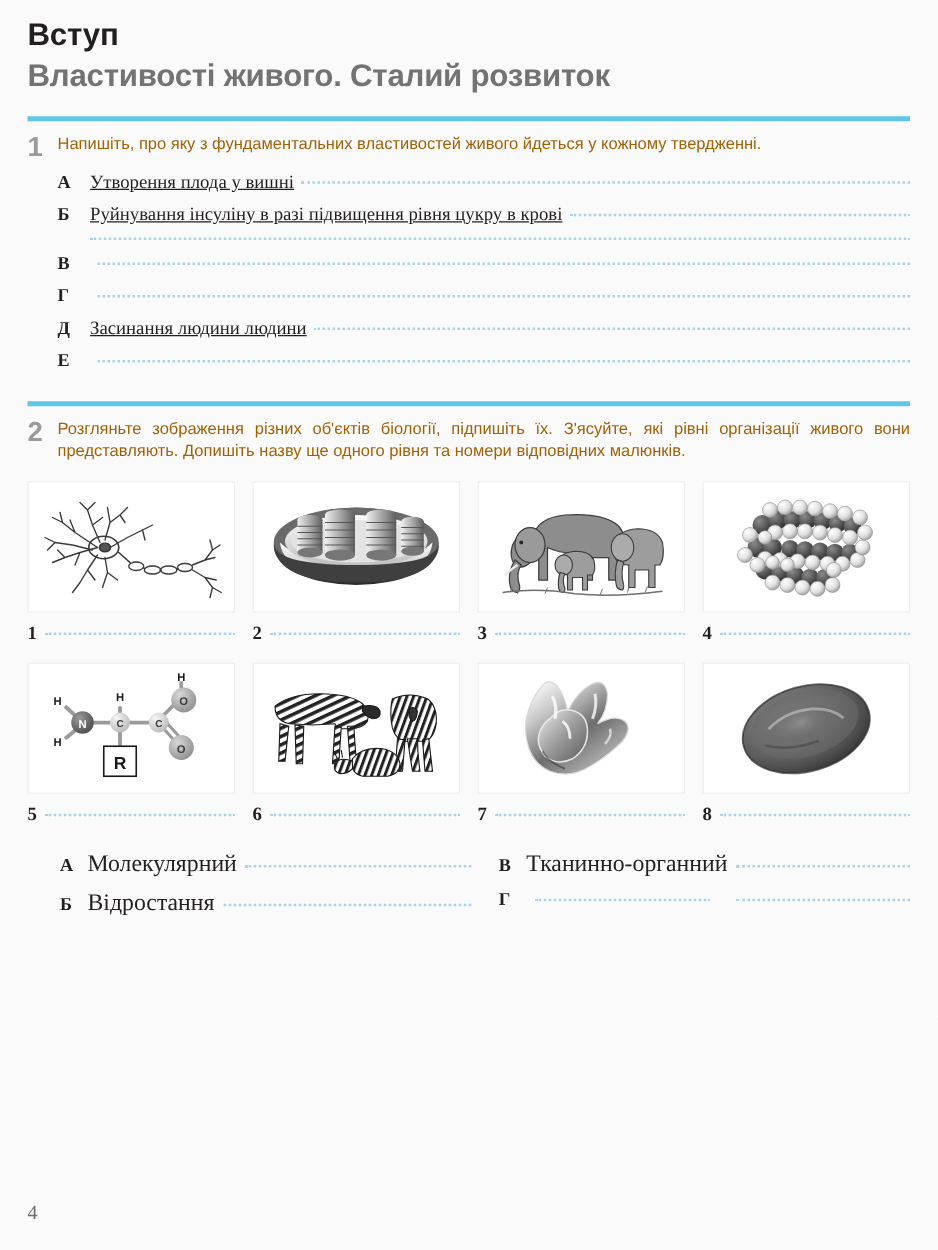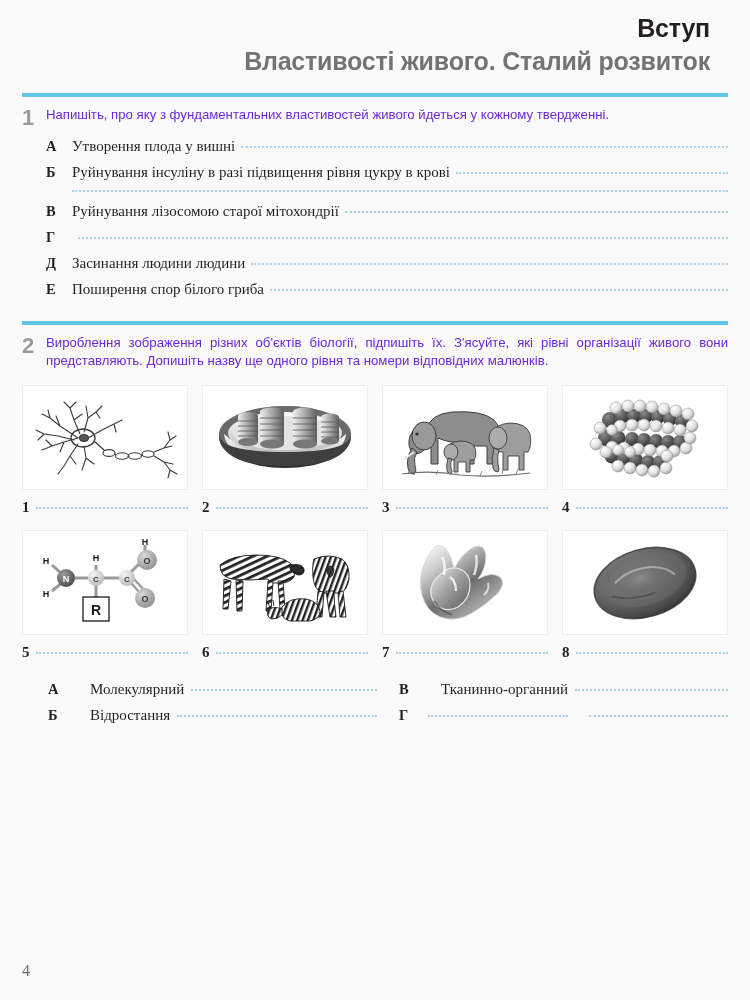--- a/index.html
+++ b/index.html
@@ -17,22 +17,21 @@
   }
   .page {
     position: absolute;
     inset: 0;
     background: #fafafa;
     padding: 0;
   }
 
   
   .header {
-    padding: 14px 40px 0 22px;
-    text-align: right;
+    padding: 14px 22px 0 22px;
   }
   .chapter-title {
     font-size: 25px;
     font-weight: bold;
     letter-spacing: -0.2px;
     color: #231f20;
     line-height: 1.15;
     font-family: "Liberation Sans", sans-serif;
   }
   .topic-title {
@@ -66,21 +65,21 @@
     color: #9a9a9a;
     line-height: 1;
     padding-top: 1px;
     font-family: "Liberation Sans", sans-serif;
   }
   .ex-body { flex: 1 1 auto; }
   .ex-prompt {
     font-size: 13.2px;
     line-height: 1.42;
     text-align: justify;
-    color: #6d28d9;
+    color: #a16207;
     font-family: "Liberation Sans", sans-serif;
   }
 
   
   .item-list { margin-top: 13px; }
   .item {
     display: flex;
     align-items: baseline;
     margin-bottom: 9px;
     font-family: "Liberation Serif", serif;
@@ -91,20 +90,21 @@
     font-size: 14.5px;
     font-weight: bold;
     color: #231f20;
     font-family: "Liberation Serif", serif;
   }
   .item-text {
     font-size: 15px;
     color: #231f20;
     white-space: nowrap;
     font-family: "Liberation Serif", serif;
+    text-decoration: underline;
   }
   .dots {
     flex: 1 1 auto;
     border-bottom: 2px dotted #a8d4ea;
     margin-left: 6px;
     transform: translateY(-3px);
     min-width: 10px;
   }
   .dots-full {
     border-bottom: 2px dotted #a8d4ea;
@@ -171,24 +171,23 @@
     min-width: 0;
     font-family: "Liberation Serif", serif;
   }
   .opt-letter {
     flex: 0 0 22px;
     font-size: 14.5px;
     font-weight: bold;
     font-family: "Liberation Serif", serif;
   }
   .opt-text {
-    font-size: 15px;
+    font-size: 19px;
     white-space: nowrap;
     font-family: "Liberation Serif", serif;
-    margin-left: 20px;
   }
   .opt .dots { margin-left: 7px; }
   .dots-pair { display: flex; flex: 1 1 auto; gap: 14px; }
   .dots-pair .dots { margin-left: 7px; }
 
   
   .footer {
     position: absolute;
     left: 22px;
     bottom: 20px;
@@ -224,51 +223,49 @@
 
         <div class="item">
           <span class="item-letter">Б</span>
           <span class="item-text">Руйнування інсуліну в разі підвищення рівня цукру в крові</span>
           <span class="dots"></span>
         </div>
         <div class="dots-full"></div>
 
         <div class="item">
           <span class="item-letter">В</span>
-          <span class="item-text">Руйнування лізосомою старої мітохондрії</span>
           <span class="dots"></span>
         </div>
 
         <div class="item">
           <span class="item-letter">Г</span>
           <span class="dots"></span>
         </div>
 
         <div class="item">
           <span class="item-letter">Д</span>
           <span class="item-text">Засинання людини людини</span>
           <span class="dots"></span>
         </div>
 
         <div class="item">
           <span class="item-letter">Е</span>
-          <span class="item-text">Поширення спор білого гриба</span>
           <span class="dots"></span>
         </div>
 
       </div>
     </div>
   </div>
 
   <div class="rule second"></div>
 
   <div class="exercise">
     <div class="ex-num">2</div>
     <div class="ex-body">
-      <div class="ex-prompt">Вироблення зображення різних об'єктів біології, підпишіть їх. З'ясуйте, які рівні організації живого вони представляють. Допишіть назву ще одного рівня та номери відповідних малюнків.</div>
+      <div class="ex-prompt">Розгляньте зображення різних об'єктів біології, підпишіть їх. З'ясуйте, які рівні організації живого вони представляють. Допишіть назву ще одного рівня та номери відповідних малюнків.</div>
     </div>
   </div>
 
   <div class="grid">
 
     <div class="grid-row">
 
       <div class="cell">
         <div class="pic">
           <svg width="150" height="95" viewBox="0 0 150 95">

